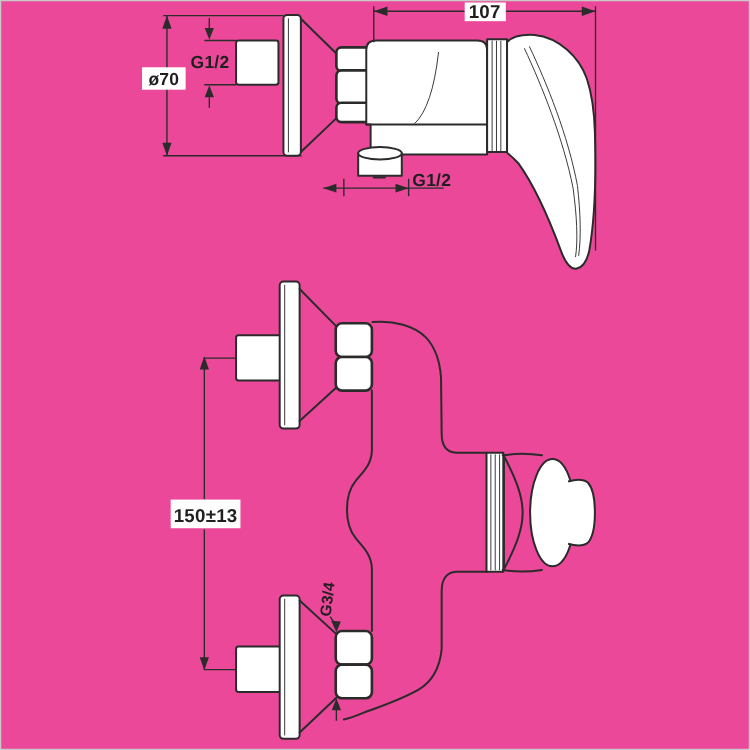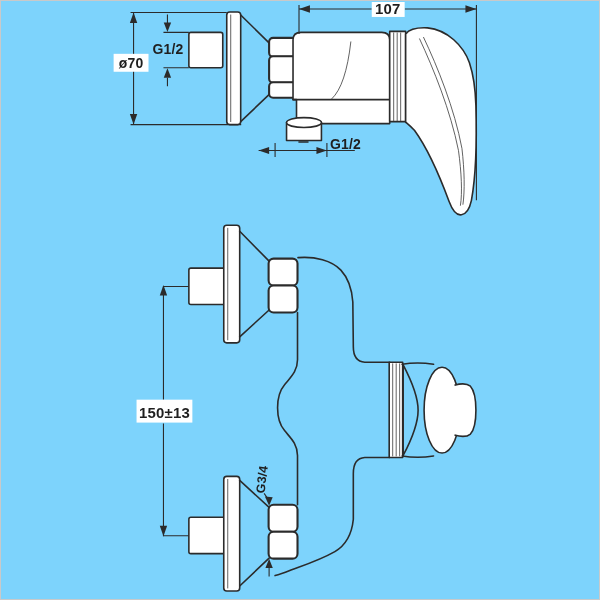--- a/index.html
+++ b/index.html
@@ -1,20 +1,20 @@
 <!DOCTYPE html>
 <html><head>
 <meta charset="utf-8">
 <style>
   html,body{margin:0;padding:0;background:#f4f4f4;}
   #canvas{
     position:relative;
     width:598px;height:598px;
     margin:0 auto;
-    background:#7dd3fc;
+    background:#ec4899;
     border:1px solid #c9c9c9;
     font-family:"Liberation Sans", sans-serif;
   }
   svg{display:block;}
   .outline{fill:none;stroke:#2b2b2b;stroke-width:1.6;stroke-linecap:round;stroke-linejoin:round;}
   .outline-thick{fill:#ffffff;stroke:#2b2b2b;stroke-width:2.1;stroke-linejoin:round;}
   .outline-fill{fill:#ffffff;stroke:#2b2b2b;stroke-width:1.6;stroke-linejoin:round;}
   .thin{fill:none;stroke:#3a3a3a;stroke-width:0.8;stroke-linecap:round;}
   .dim{fill:none;stroke:#2b2b2b;stroke-width:1.1;stroke-linecap:butt;}
   .arrow{fill:#2b2b2b;stroke:none;}

